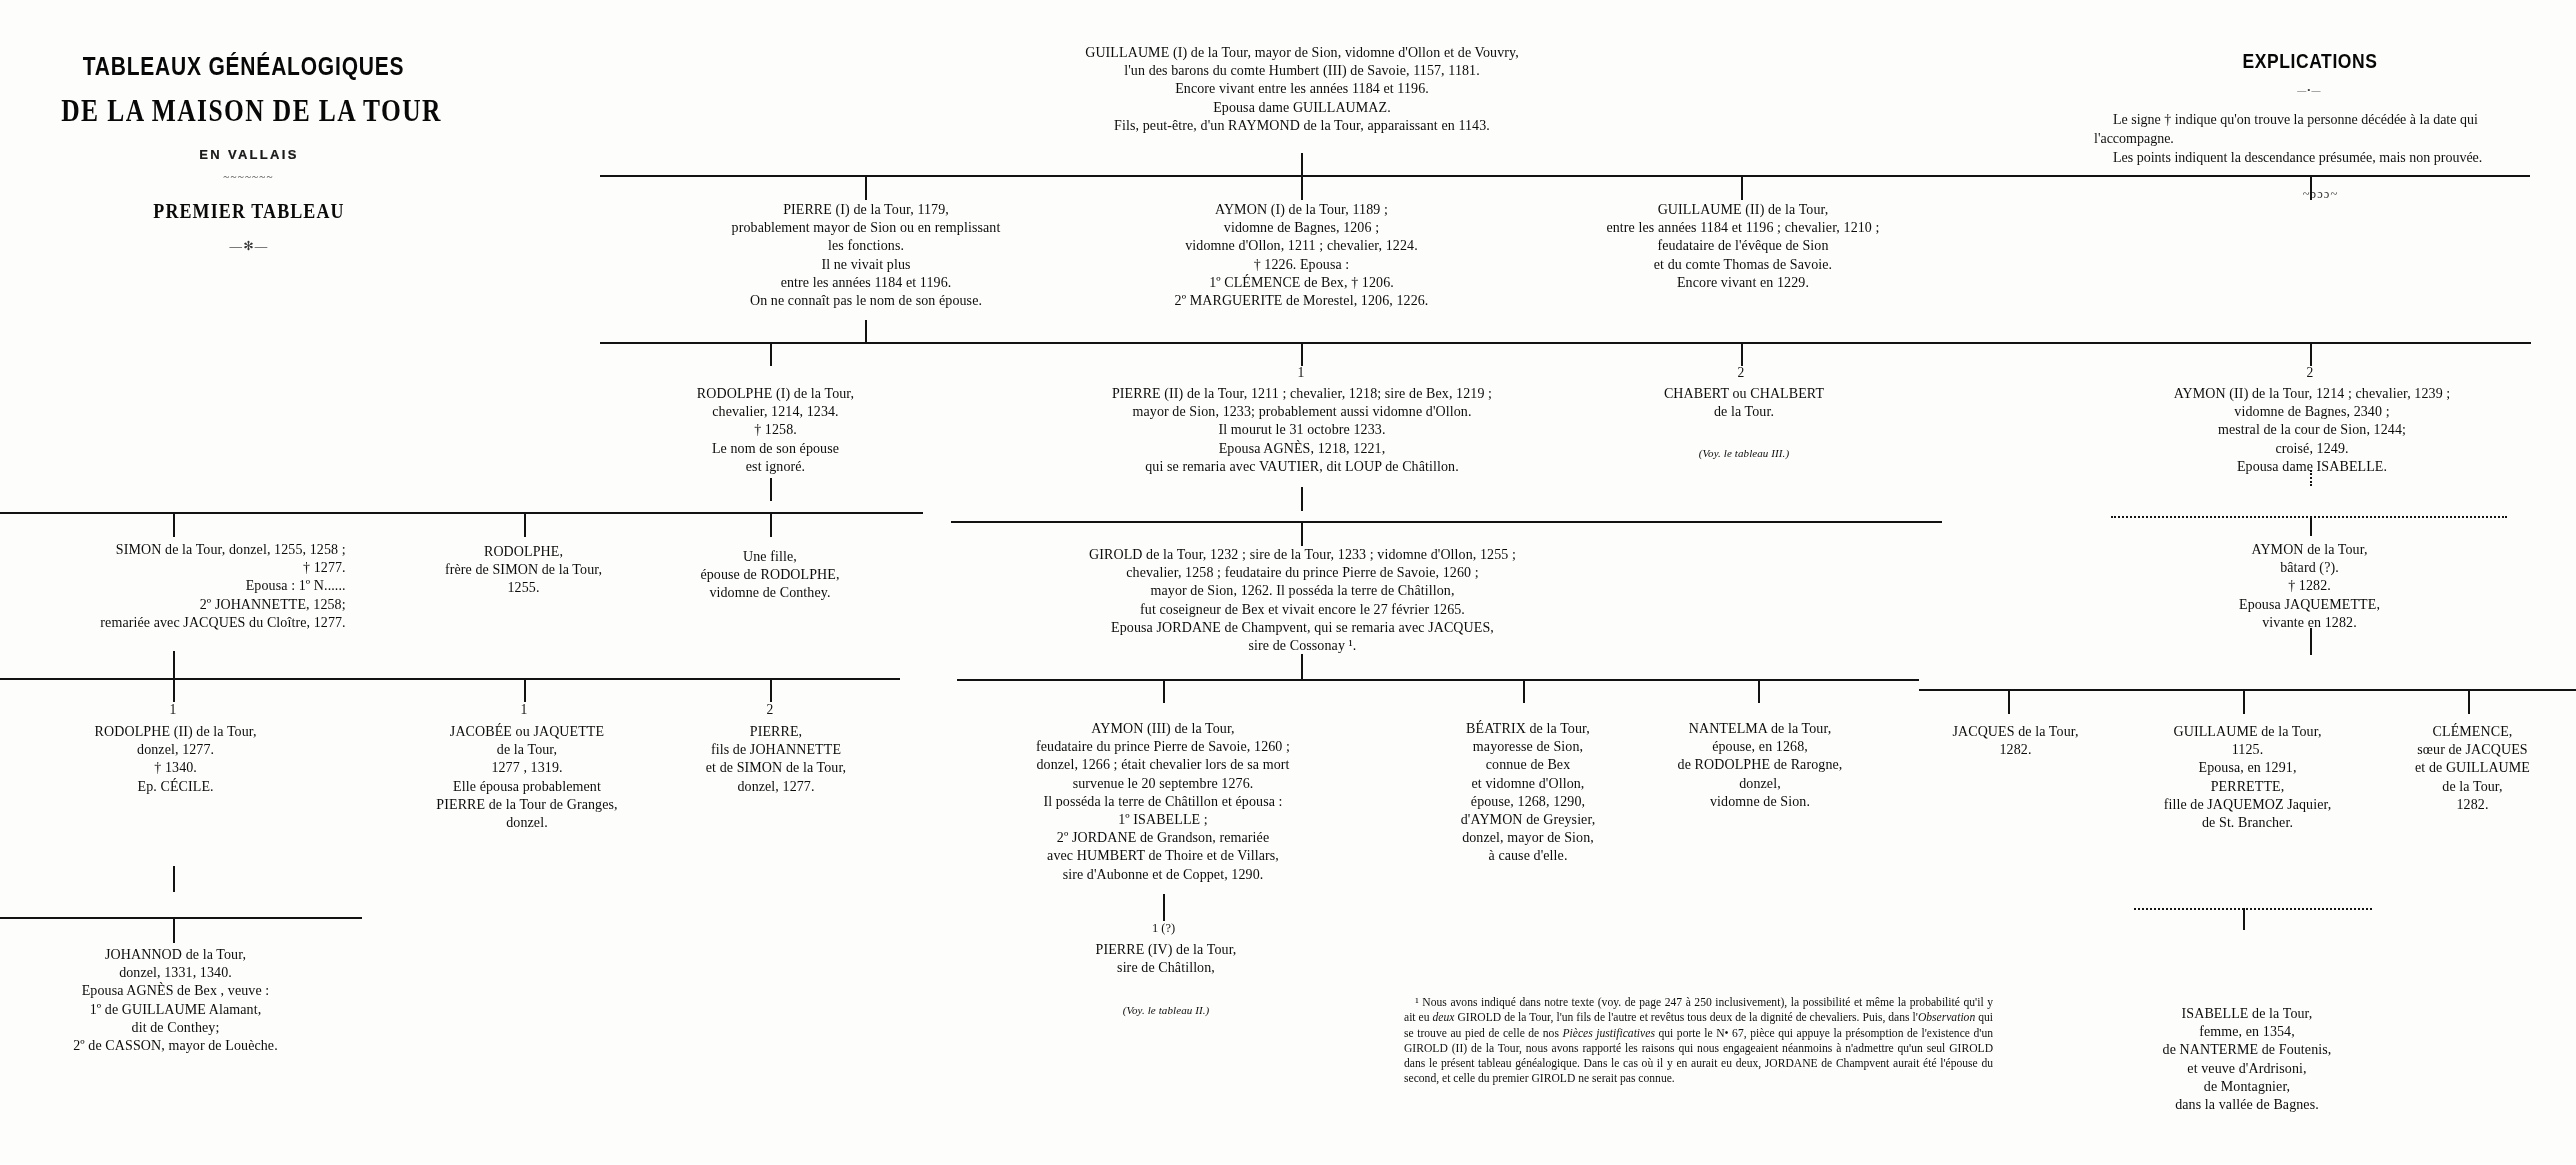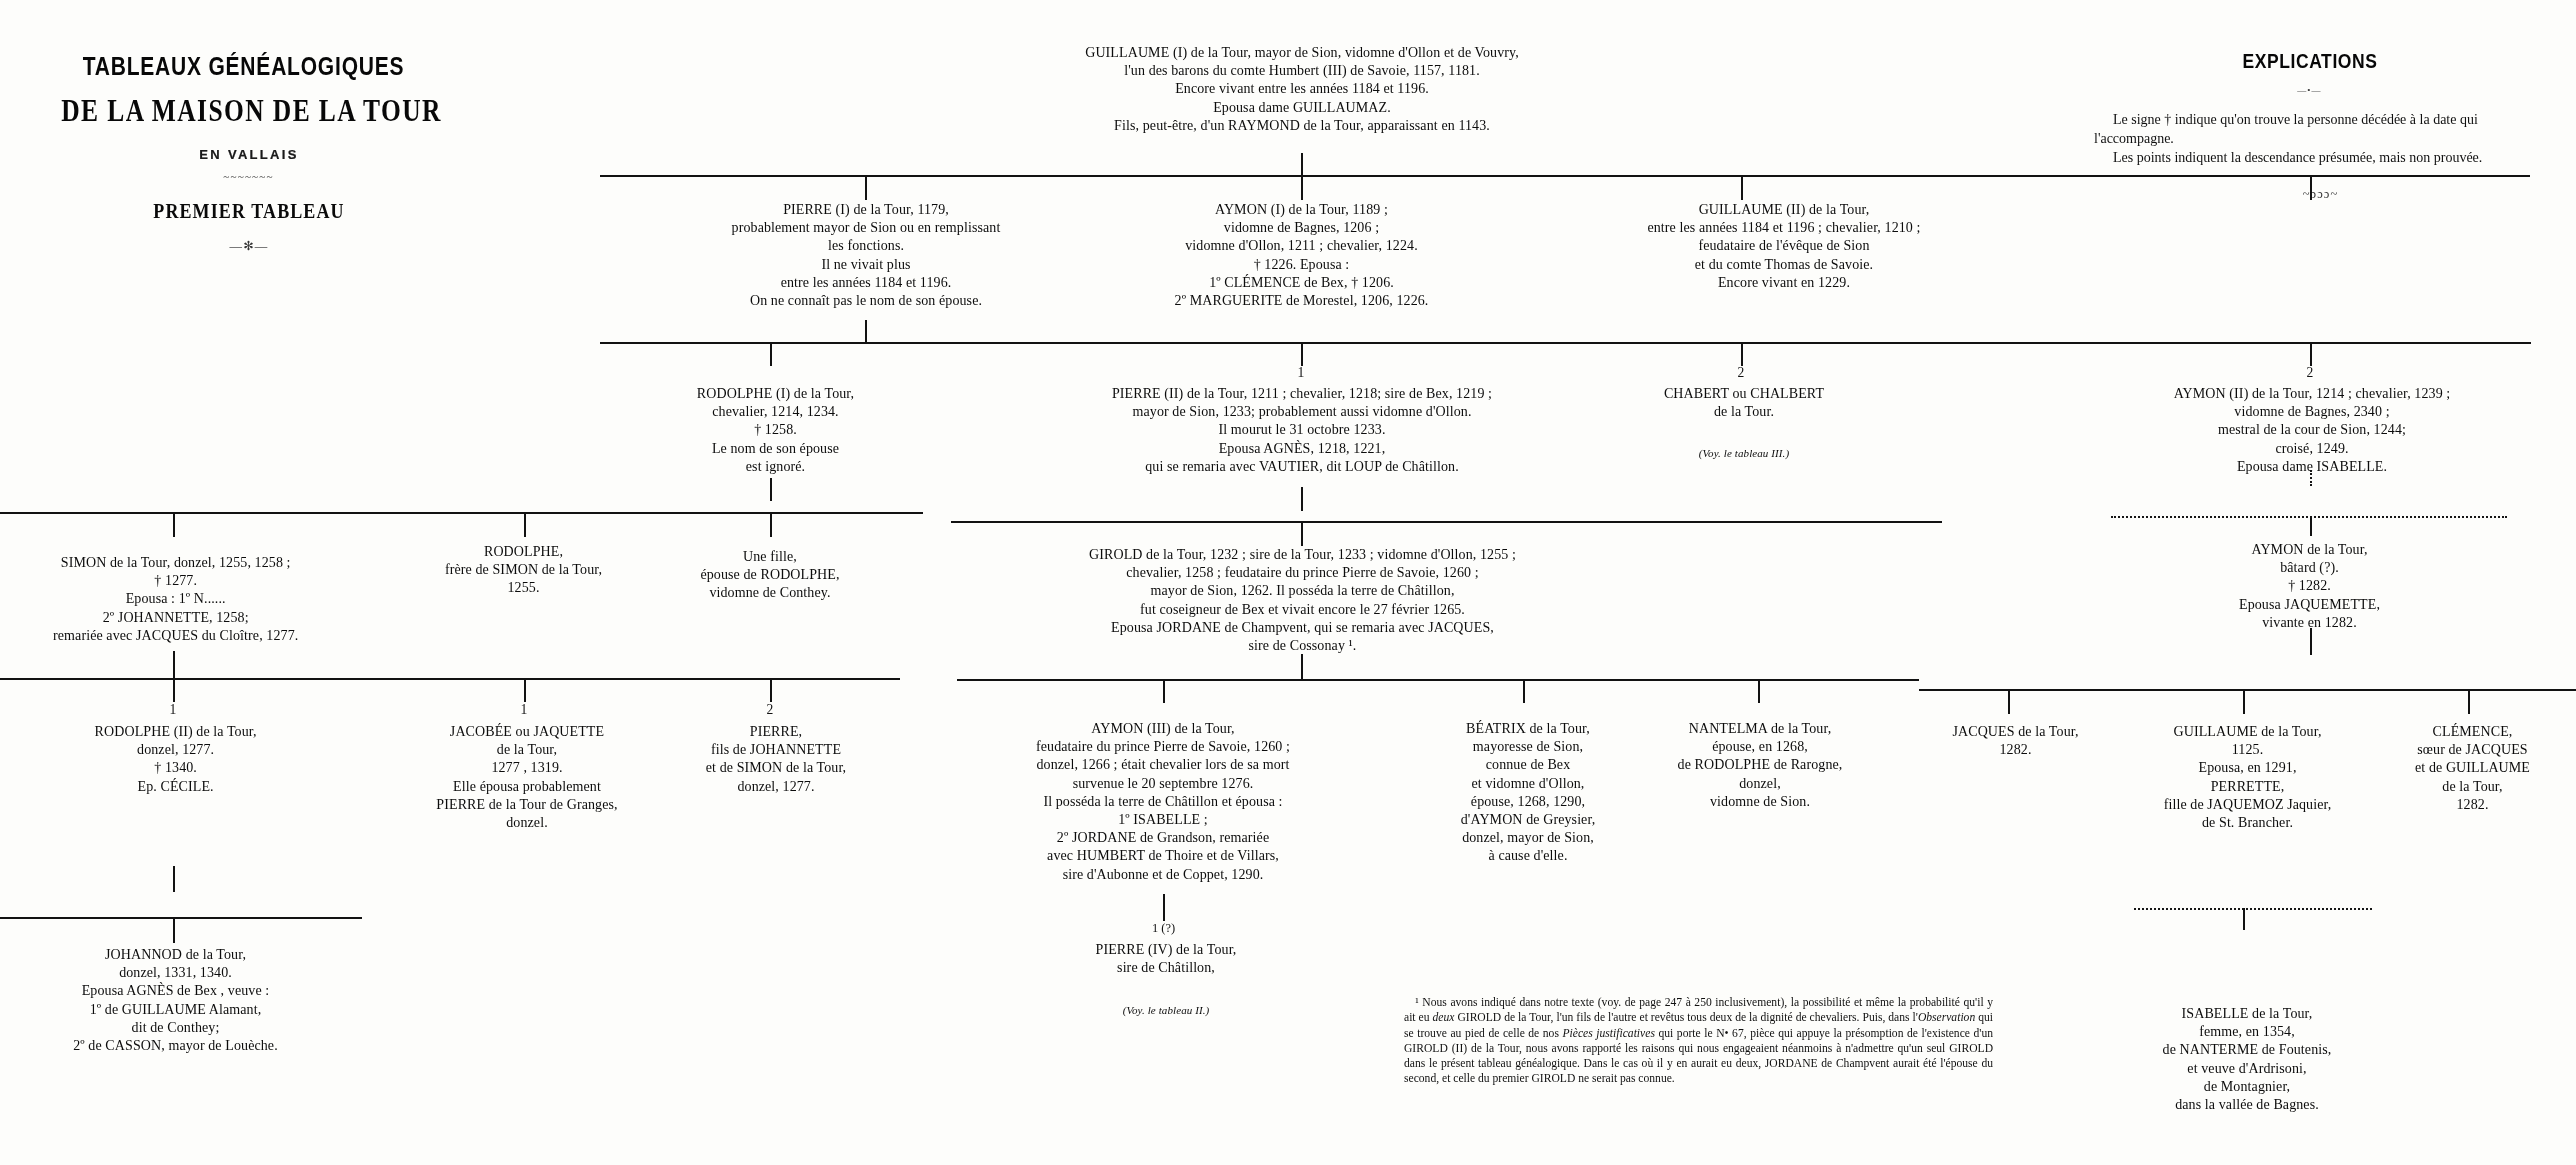--- a/index.html
+++ b/index.html
@@ -171,21 +171,21 @@
 les fonctions.
 Il ne vivait plus
 entre les années 1184 et 1196.
 On ne connaît pas le nom de son épouse.</div>
   <div class="node n-text" style="left:1092px; top:201px; width:419px;">AYMON (I) de la Tour, 1189 ;
 vidomne de Bagnes, 1206 ;
 vidomne d'Ollon, 1211 ; chevalier, 1224.
 † 1226. Epousa :
 1º CLÉMENCE de Bex, † 1206.
 2º MARGUERITE de Morestel, 1206, 1226.</div>
-  <div class="node n-text" style="left:1586px; top:201px; width:396px;">GUILLAUME (II) de la Tour,
+  <div class="node n-text" style="left:1545px; top:201px; width:396px;">GUILLAUME (II) de la Tour,
 entre les années 1184 et 1196 ; chevalier, 1210 ;
 feudataire de l'évêque de Sion
 et du comte Thomas de Savoie.
 Encore vivant en 1229.</div>
 
   <div class="vline" style="left:865px; top:320px; height:22.6px;"></div>
   <div class="hline" style="left:600px; top:342px; width:1341px;"></div>
   <div class="hline" style="left:1925px; top:342px; width:606px;"></div>
 
   <div class="vline" style="left:770px; top:344px; height:21.5px;"></div>
@@ -223,21 +223,21 @@
   <div class="vline" style="left:2310px; top:516px; height:20.4px;"></div>
 
   <div class="hline" style="left:0px; top:512px; width:923px;"></div>
   <div class="hline" style="left:951px; top:521px; width:991px;"></div>
 
   <div class="vline" style="left:173px; top:513px; height:24px;"></div>
   <div class="vline" style="left:524px; top:513px; height:24px;"></div>
   <div class="vline" style="left:770px; top:513px; height:24px;"></div>
   <div class="vline" style="left:1301px; top:522px; height:24px;"></div>
 
-  <div class="node n-text" style="left:5.7px; top:554px; width:340px;">SIMON de la Tour, donzel, 1255, 1258 ;
+  <div class="node n-text" style="left:5.7px; top:541px; width:340px;text-align:right;">SIMON de la Tour, donzel, 1255, 1258 ;
 † 1277.
 Epousa : 1º N......
 2º JOHANNETTE, 1258;
 remariée avec JACQUES du Cloître, 1277.</div>
   <div class="node n-text" style="left:385px; top:543px; width:277px;">RODOLPHE,
 frère de SIMON de la Tour,
 1255.</div>
   <div class="node n-text" style="left:640px; top:548px; width:260px;">Une fille,
 épouse de RODOLPHE,
 vidomne de Conthey.</div>

